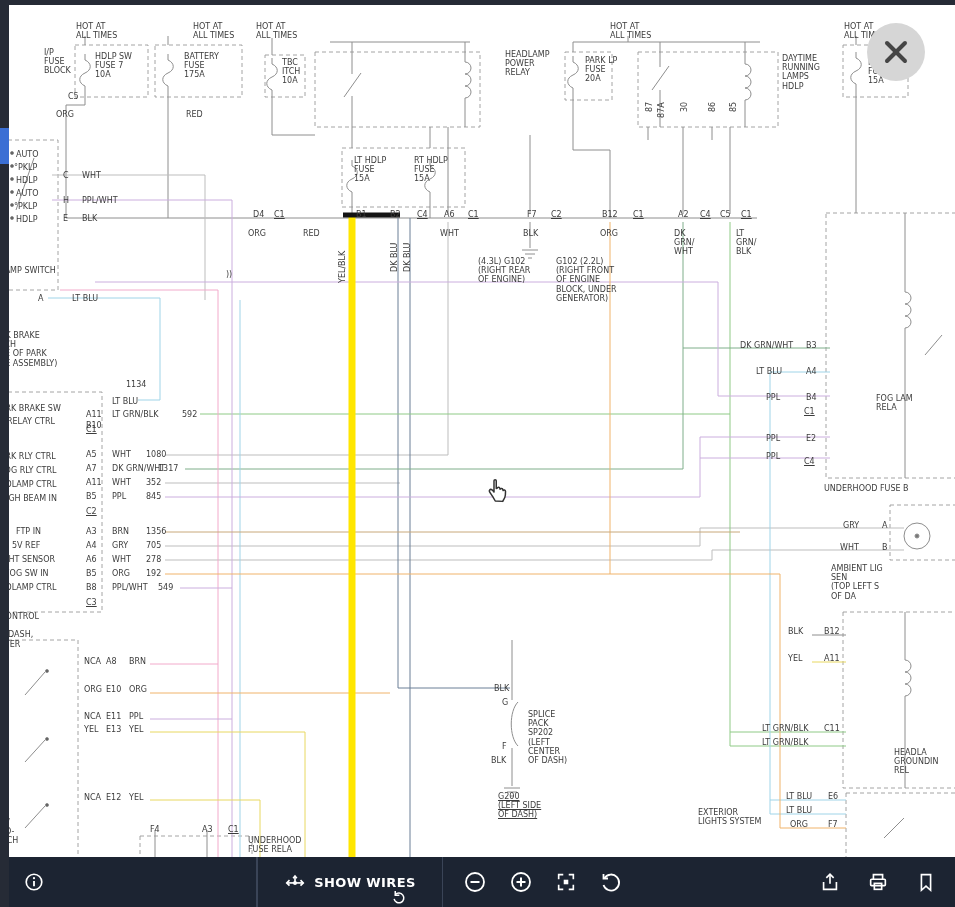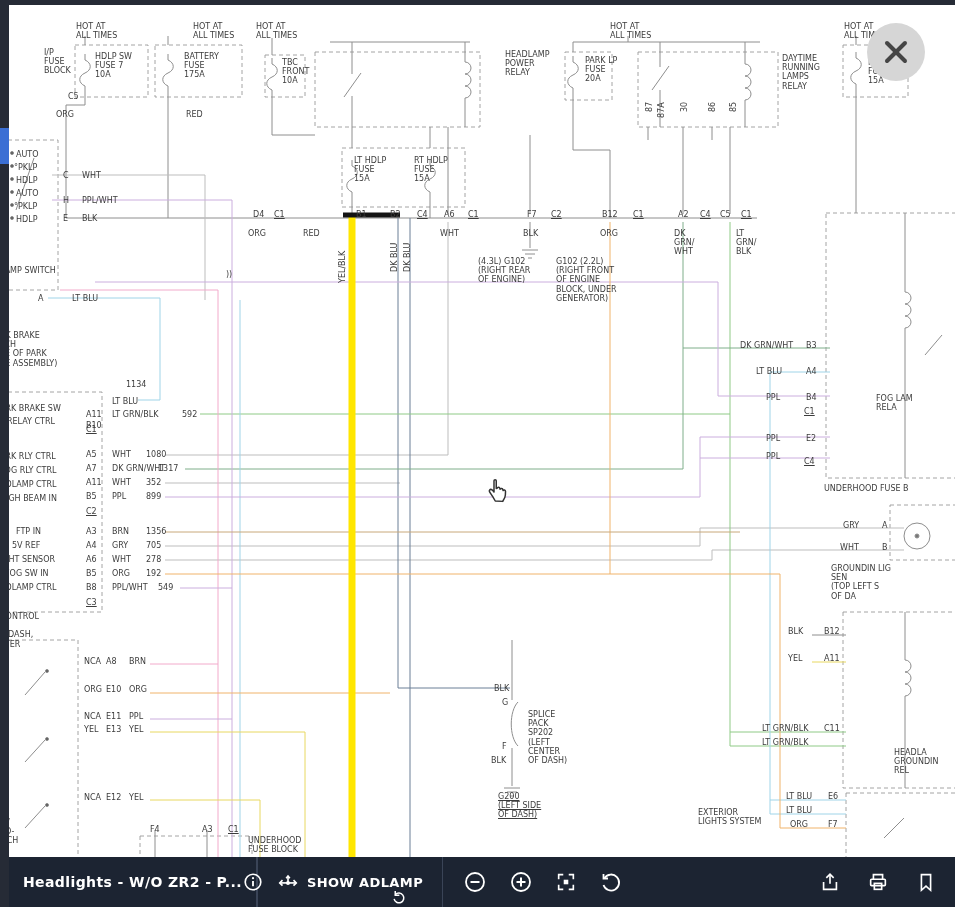--- a/index.html
+++ b/index.html
@@ -256,32 +256,32 @@
         <span class="lbl" style="left: 95px; top: 52px;">HDLP SW
 FUSE 7
 10A</span>
         <span class="lbl" style="left: 68px; top: 92px;">C5</span>
         <span class="lbl" style="left: 56px; top: 110px;">ORG</span>
         <span class="lbl" style="left: 184px; top: 52px;">BATTERY
 FUSE
 175A</span>
         <span class="lbl" style="left: 186px; top: 110px;">RED</span>
         <span class="lbl" style="left: 282px; top: 58px;">TBC
-FRONT
+ITCH
 10A</span>
         <span class="lbl" style="left: 505px; top: 50px;">HEADLAMP
 POWER
 RELAY</span>
         <span class="lbl" style="left: 585px; top: 56px;">PARK LP
 FUSE
 20A</span>
         <span class="lbl" style="left: 782px; top: 54px;">DAYTIME
 RUNNING
 LAMPS
-RELAY</span>
+HDLP</span>
         <span class="lbl" style="left: 868px; top: 58px;">FOG LP
 FUSE
 15A</span>
         <span class="lbl" style="left: 354px; top: 156px;">LT HDLP
 FUSE
 15A</span>
         <span class="lbl" style="left: 414px; top: 156px;">RT HDLP
 FUSE
 15A</span>
         <span class="lbl v" style="left: 645px; top: 112px;">87</span>
@@ -363,21 +363,21 @@
         <span class="lbl" style="left: 86px; top: 464px;">A7</span>
         <span class="lbl" style="left: 112px; top: 464px;">DK GRN/WHT</span>
         <span class="lbl" style="left: 158px; top: 464px;">1317</span>
         <span class="lbl" style="left: 0px; top: 480px;">ADLAMP CTRL</span>
         <span class="lbl" style="left: 86px; top: 478px;">A11</span>
         <span class="lbl" style="left: 112px; top: 478px;">WHT</span>
         <span class="lbl" style="left: 146px; top: 478px;">352</span>
         <span class="lbl" style="left: 0px; top: 494px;">HIGH BEAM IN</span>
         <span class="lbl" style="left: 86px; top: 492px;">B5</span>
         <span class="lbl" style="left: 112px; top: 492px;">PPL</span>
-        <span class="lbl" style="left: 146px; top: 492px;">899</span>
+        <span class="lbl" style="left: 146px; top: 492px;">845</span>
         <span class="lbl u" style="left: 86px; top: 507px;">C2</span>
         <span class="lbl" style="left: 16px; top: 527px;">FTP IN</span>
         <span class="lbl" style="left: 86px; top: 527px;">A3</span>
         <span class="lbl" style="left: 112px; top: 527px;">BRN</span>
         <span class="lbl" style="left: 146px; top: 527px;">1356</span>
         <span class="lbl" style="left: 12px; top: 541px;">5V REF</span>
         <span class="lbl" style="left: 86px; top: 541px;">A4</span>
         <span class="lbl" style="left: 112px; top: 541px;">GRY</span>
         <span class="lbl" style="left: 146px; top: 541px;">705</span>
         <span class="lbl" style="left: 0px; top: 555px;">IGHT SENSOR</span>
@@ -412,21 +412,21 @@
         <span class="lbl" style="left: 84px; top: 793px;">NCA</span>
         <span class="lbl" style="left: 106px; top: 793px;">E12</span>
         <span class="lbl" style="left: 129px; top: 793px;">YEL</span>
         <span class="lbl" style="left: 0px; top: 818px;">M/
 TO-
 ITCH</span>
         <span class="lbl" style="left: 150px; top: 825px;">F4</span>
         <span class="lbl" style="left: 202px; top: 825px;">A3</span>
         <span class="lbl u" style="left: 228px; top: 825px;">C1</span>
         <span class="lbl" style="left: 248px; top: 836px;">UNDERHOOD
-FUSE BLOCK</span>
+FUSE RELA</span>
         <span class="lbl" style="left: 494px; top: 684px;">BLK</span>
         <span class="lbl" style="left: 502px; top: 698px;">G</span>
         <span class="lbl" style="left: 528px; top: 710px;">SPLICE
 PACK
 SP202
 (LEFT
 CENTER
 OF DASH)</span>
         <span class="lbl" style="left: 502px; top: 742px;">F</span>
         <span class="lbl" style="left: 491px; top: 756px;">BLK</span>
@@ -444,21 +444,21 @@
         <span class="lbl" style="left: 806px; top: 434px;">E2</span>
         <span class="lbl" style="left: 766px; top: 452px;">PPL</span>
         <span class="lbl u" style="left: 804px; top: 457px;">C4</span>
         <span class="lbl" style="left: 876px; top: 394px;">FOG LAM
 RELA</span>
         <span class="lbl" style="left: 824px; top: 484px;">UNDERHOOD FUSE B</span>
         <span class="lbl" style="left: 843px; top: 521px;">GRY</span>
         <span class="lbl" style="left: 882px; top: 521px;">A</span>
         <span class="lbl" style="left: 840px; top: 543px;">WHT</span>
         <span class="lbl" style="left: 882px; top: 543px;">B</span>
-        <span class="lbl" style="left: 831px; top: 564px;">GROUNDIN LIG
+        <span class="lbl" style="left: 831px; top: 564px;">AMBIENT LIG
 SEN
 (TOP LEFT S
 OF DA</span>
         <span class="lbl" style="left: 788px; top: 627px;">BLK</span>
         <span class="lbl" style="left: 824px; top: 627px;">B12</span>
         <span class="lbl" style="left: 788px; top: 654px;">YEL</span>
         <span class="lbl" style="left: 824px; top: 654px;">A11</span>
         <span class="lbl" style="left: 762px; top: 724px;">LT GRN/BLK</span>
         <span class="lbl" style="left: 824px; top: 724px;">C11</span>
         <span class="lbl" style="left: 762px; top: 738px;">LT GRN/BLK</span>
@@ -487,21 +487,20 @@
   </button>
 
   <div id="cursor">
     <svg width="26" height="30" viewBox="0 0 20 24">
       <path d="M7 20 L5 16.5 C4.2 15.2 3 13.7 2.4 12.5 1.9 11.5 2.8 10.4 3.9 10.8 4.7 11.1 5.5 12 6 12.8 V3.8 C6 2.6 7.8 2.6 7.8 3.8 V10 L8.5 9.9 C8.9 8.6 10.5 8.8 10.7 10 L10.9 10.6 C11.4 9.6 12.9 9.9 13.1 11 L13.3 11.6 C13.8 10.8 15.1 11.1 15.2 12.2 15.2 13 15.3 15.5 14.7 17 14.2 18.3 13.4 19.3 13 20.3 Z" fill="#fff" stroke="#333" stroke-width="1.2" stroke-linejoin="round"></path>
     </svg>
   </div>
 
   <div id="toolbar">
     <div class="tb-group tb-title">
-      <span class="tb-label" style="font-size:14px">Headlights - W/O ZR2 - P...</span>
       <button class="tb-btn">
         <svg class="icon" width="22" height="22" viewBox="0 0 24 24">
           <circle cx="12" cy="12" r="8.5" stroke="#fff" stroke-width="1.8" fill="none"></circle>
           <line x1="12" y1="11" x2="12" y2="16.5" stroke="#fff" stroke-width="2"></line>
           <circle cx="12" cy="7.8" r="1.2" fill="#fff"></circle>
         </svg>
       </button>
     </div>
     <div class="tb-sep"></div>
 
@@ -510,21 +509,21 @@
     <div class="tb-group tb-wires">
       <button class="tb-btn">
         <svg class="icon" width="22" height="22" viewBox="0 0 24 24">
           <line x1="3" y1="13" x2="21" y2="13" stroke="#fff" stroke-width="1.8"></line>
           <polyline points="6,10 3,13 6,16" stroke="#fff" stroke-width="1.8" fill="none"></polyline>
           <polyline points="18,10 21,13 18,16" stroke="#fff" stroke-width="1.8" fill="none"></polyline>
           <line x1="12" y1="13" x2="12" y2="6" stroke="#fff" stroke-width="1.8"></line>
           <polyline points="10,8 12,5.5 14,8" stroke="#fff" stroke-width="1.8" fill="none"></polyline>
           <circle cx="12" cy="13" r="2.2" fill="#fff"></circle>
         </svg>
-        <span class="tb-label">SHOW ADLAMP</span>
+        <span class="tb-label">SHOW WIRES</span>
       </button>
       <button id="undo-btn">
         <svg width="18" height="18" viewBox="0 0 24 24">
           <path d="M7 9 a6.5 6.5 0 1 1 -1.5 5.5" stroke="#fff" stroke-width="2" fill="none"></path>
           <polyline points="7,4 7,9.5 12.5,9.5" stroke="#fff" stroke-width="2" fill="none"></polyline>
         </svg>
       </button>
     </div>
     <div class="tb-sep"></div>
 

